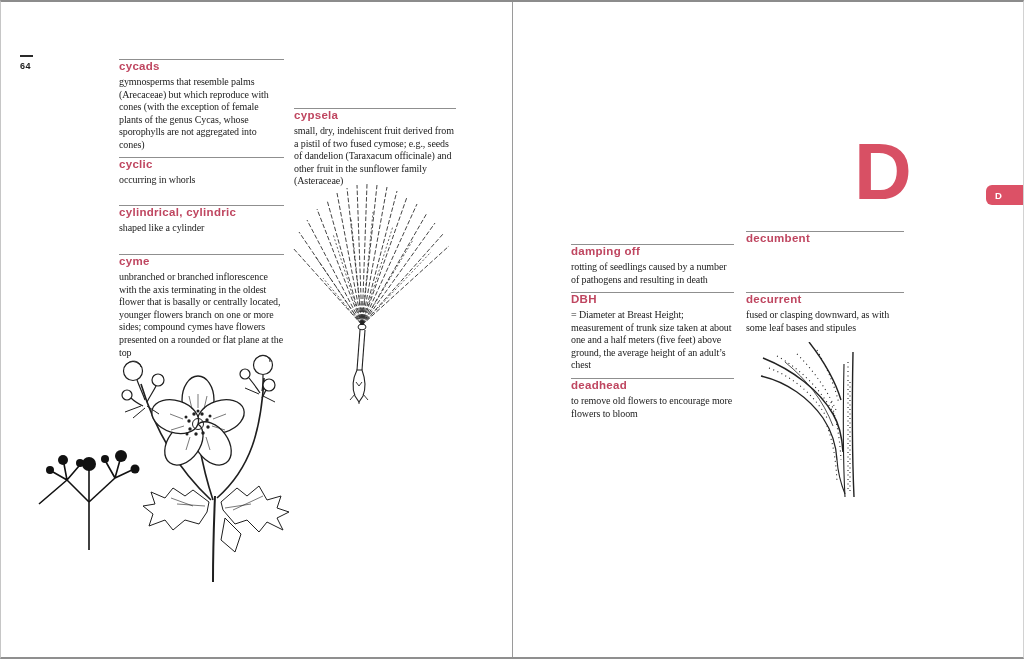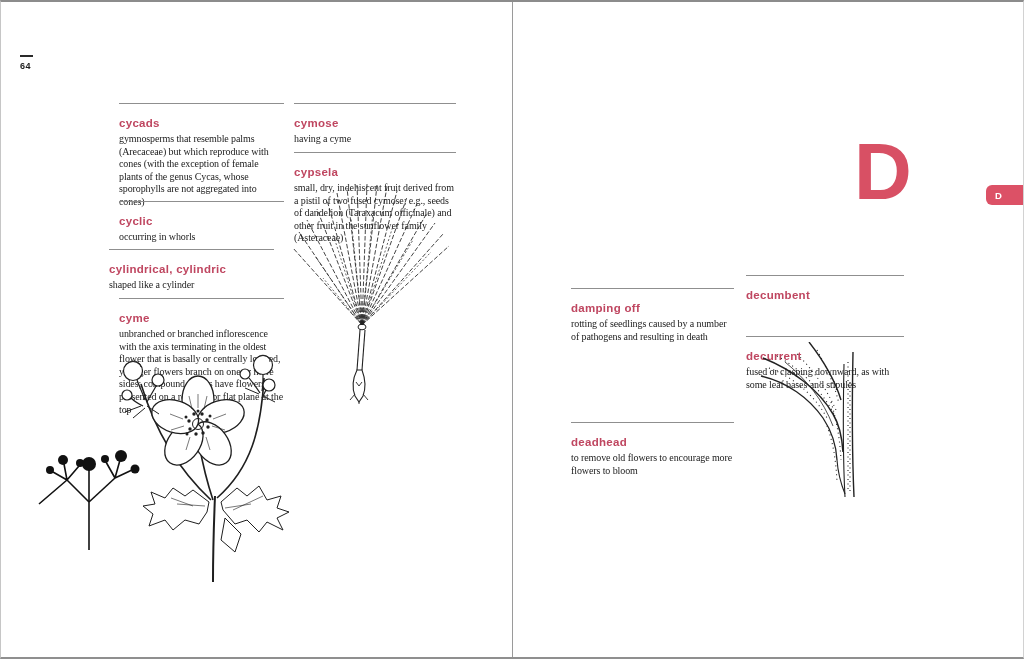--- a/index.html
+++ b/index.html
@@ -7,21 +7,21 @@
     position:relative;width:1024px;height:659px;background:#ffffff;
     box-sizing:border-box;overflow:hidden;
     border-top:2px solid #8c8c8c;border-bottom:2px solid #8f8f8f;
     border-left:1px solid #c6c6c6;border-right:1px solid #d2d2d2;
     font-family:"Liberation Serif",serif;
   }
   .gutter{position:absolute;left:511px;top:0;bottom:0;width:1px;background:#9a9a9a;}
   .pagenum-rule{position:absolute;left:19px;top:53px;width:13px;border-top:2px solid #2a2a2a;}
   .pagenum{position:absolute;left:19px;top:59px;font-family:"Liberation Sans",sans-serif;
     font-size:9px;font-weight:700;letter-spacing:.5px;color:#1d1d1d;}
-  .entry{position:absolute;border-top:1px solid #8f8f8f;padding-top:13px;margin-top:44px;}
+  .entry{position:absolute;border-top:1px solid #8f8f8f;padding-top:0;}
   .term{font-family:"Liberation Sans",sans-serif;font-size:11.5px;font-weight:700;
     letter-spacing:.3px;color:var(--heading,#bf4660);margin-bottom:4px;}
   .def{font-size:10px;line-height:12.6px;letter-spacing:-.1px;color:#1b1b1b;}
   .def .i{}
   .def .pink{color:var(--crossref,#d88d99);font-family:"Liberation Sans",sans-serif;font-size:9.3px;letter-spacing:0;}
   .def .caps{font-size:8.2px;letter-spacing:1.2px;color:#1b1b1b;}
   .big-letter{position:absolute;left:853px;top:130px;font-family:"Liberation Sans",sans-serif;
     font-size:80px;font-weight:600;line-height:1;color:var(--biglet,#d85064);}
   .tab{position:absolute;right:0;top:183px;width:37px;height:20px;box-sizing:border-box;
     background:var(--tabbg,#dc5166);border-radius:6px 0 0 6px;color:#ffffff;
@@ -40,33 +40,29 @@
   <div class="pagenum">64</div>
 
   <div class="entry" style="left:118px;width:165px;top:57px">
     <div class="term">cycads</div>
     <div class="def"><span>gymnosperms that resemble palms (Arecaceae) but which reproduce with cones (with the exception of female plants of the genus </span><span class="i">Cycas</span><span>, whose sporophylls are not aggregated into cones)</span></div>
   </div>
   <div class="entry" style="left:118px;width:165px;top:155px">
     <div class="term">cyclic</div>
     <div class="def"><span>occurring in whorls</span></div>
   </div>
-  <div class="entry" style="left:108px;width:165px;top:203px">
+  <div class="entry" style="left:118px;width:165px;top:203px">
     <div class="term">cylindrical, cylindric</div>
     <div class="def"><span>shaped like a cylinder</span></div>
   </div>
   <div class="entry" style="left:118px;width:165px;top:252px">
     <div class="term">cyme</div>
     <div class="def"><span>unbranched or branched inflorescence with the axis terminating in the oldest flower that is basally or centrally located, younger flowers branch on one or more sides; compound cymes have flowers presented on a rounded or flat plane at the top</span></div>
   </div>
 
-  <div class="entry" style="left:293px;width:162px;top:57px">
-    <div class="term">cymose</div>
-    <div class="def"><span>having a cyme</span></div>
-  </div>
   <div class="entry" style="left:293px;width:162px;top:106px">
     <div class="term">cypsela</div>
     <div class="def"><span>small, dry, indehiscent fruit derived from a pistil of two fused cymose; e.g., seeds of dandelion (</span><span class="i">Taraxacum officinale</span><span>) and other fruit in the sunflower family (Asteraceae)</span></div>
   </div>
 
   <div class="illo" style="left:288px;top:180px">
     <svg width="165" height="222" viewBox="0 0 165 222" fill="none" stroke="#222" stroke-width="0.85">
       <g stroke-dasharray="4.5 2">
         <path d="M73 143L4 66"></path>
           <path d="M73 143L10 50"></path>
@@ -189,20 +185,24 @@
 
   <div class="big-letter">D</div>
   <div class="tab">
     <span>D</span>
   </div>
 
   <div class="entry" style="left:570px;width:163px;top:242px">
     <div class="term">damping off</div>
     <div class="def"><span>rotting of seedlings caused by a number of pathogens and resulting in death</span></div>
   </div>
+  <div class="entry" style="left:570px;width:163px;top:290px">
+    <div class="term">DBH</div>
+    <div class="def"><span>= Diameter at Breast Height; measurement of trunk size taken at about one and a half meters (five feet) above ground, the average height of an adult’s chest</span></div>
+  </div>
   <div class="entry" style="left:570px;width:163px;top:376px">
     <div class="term">deadhead</div>
     <div class="def"><span>to remove old flowers to encourage more flowers to bloom</span></div>
   </div>
 
   <div class="entry" style="left:745px;width:158px;top:229px">
     <div class="term">decumbent</div>
   </div>
   <div class="entry" style="left:745px;width:158px;top:290px">
     <div class="term">decurrent</div>

